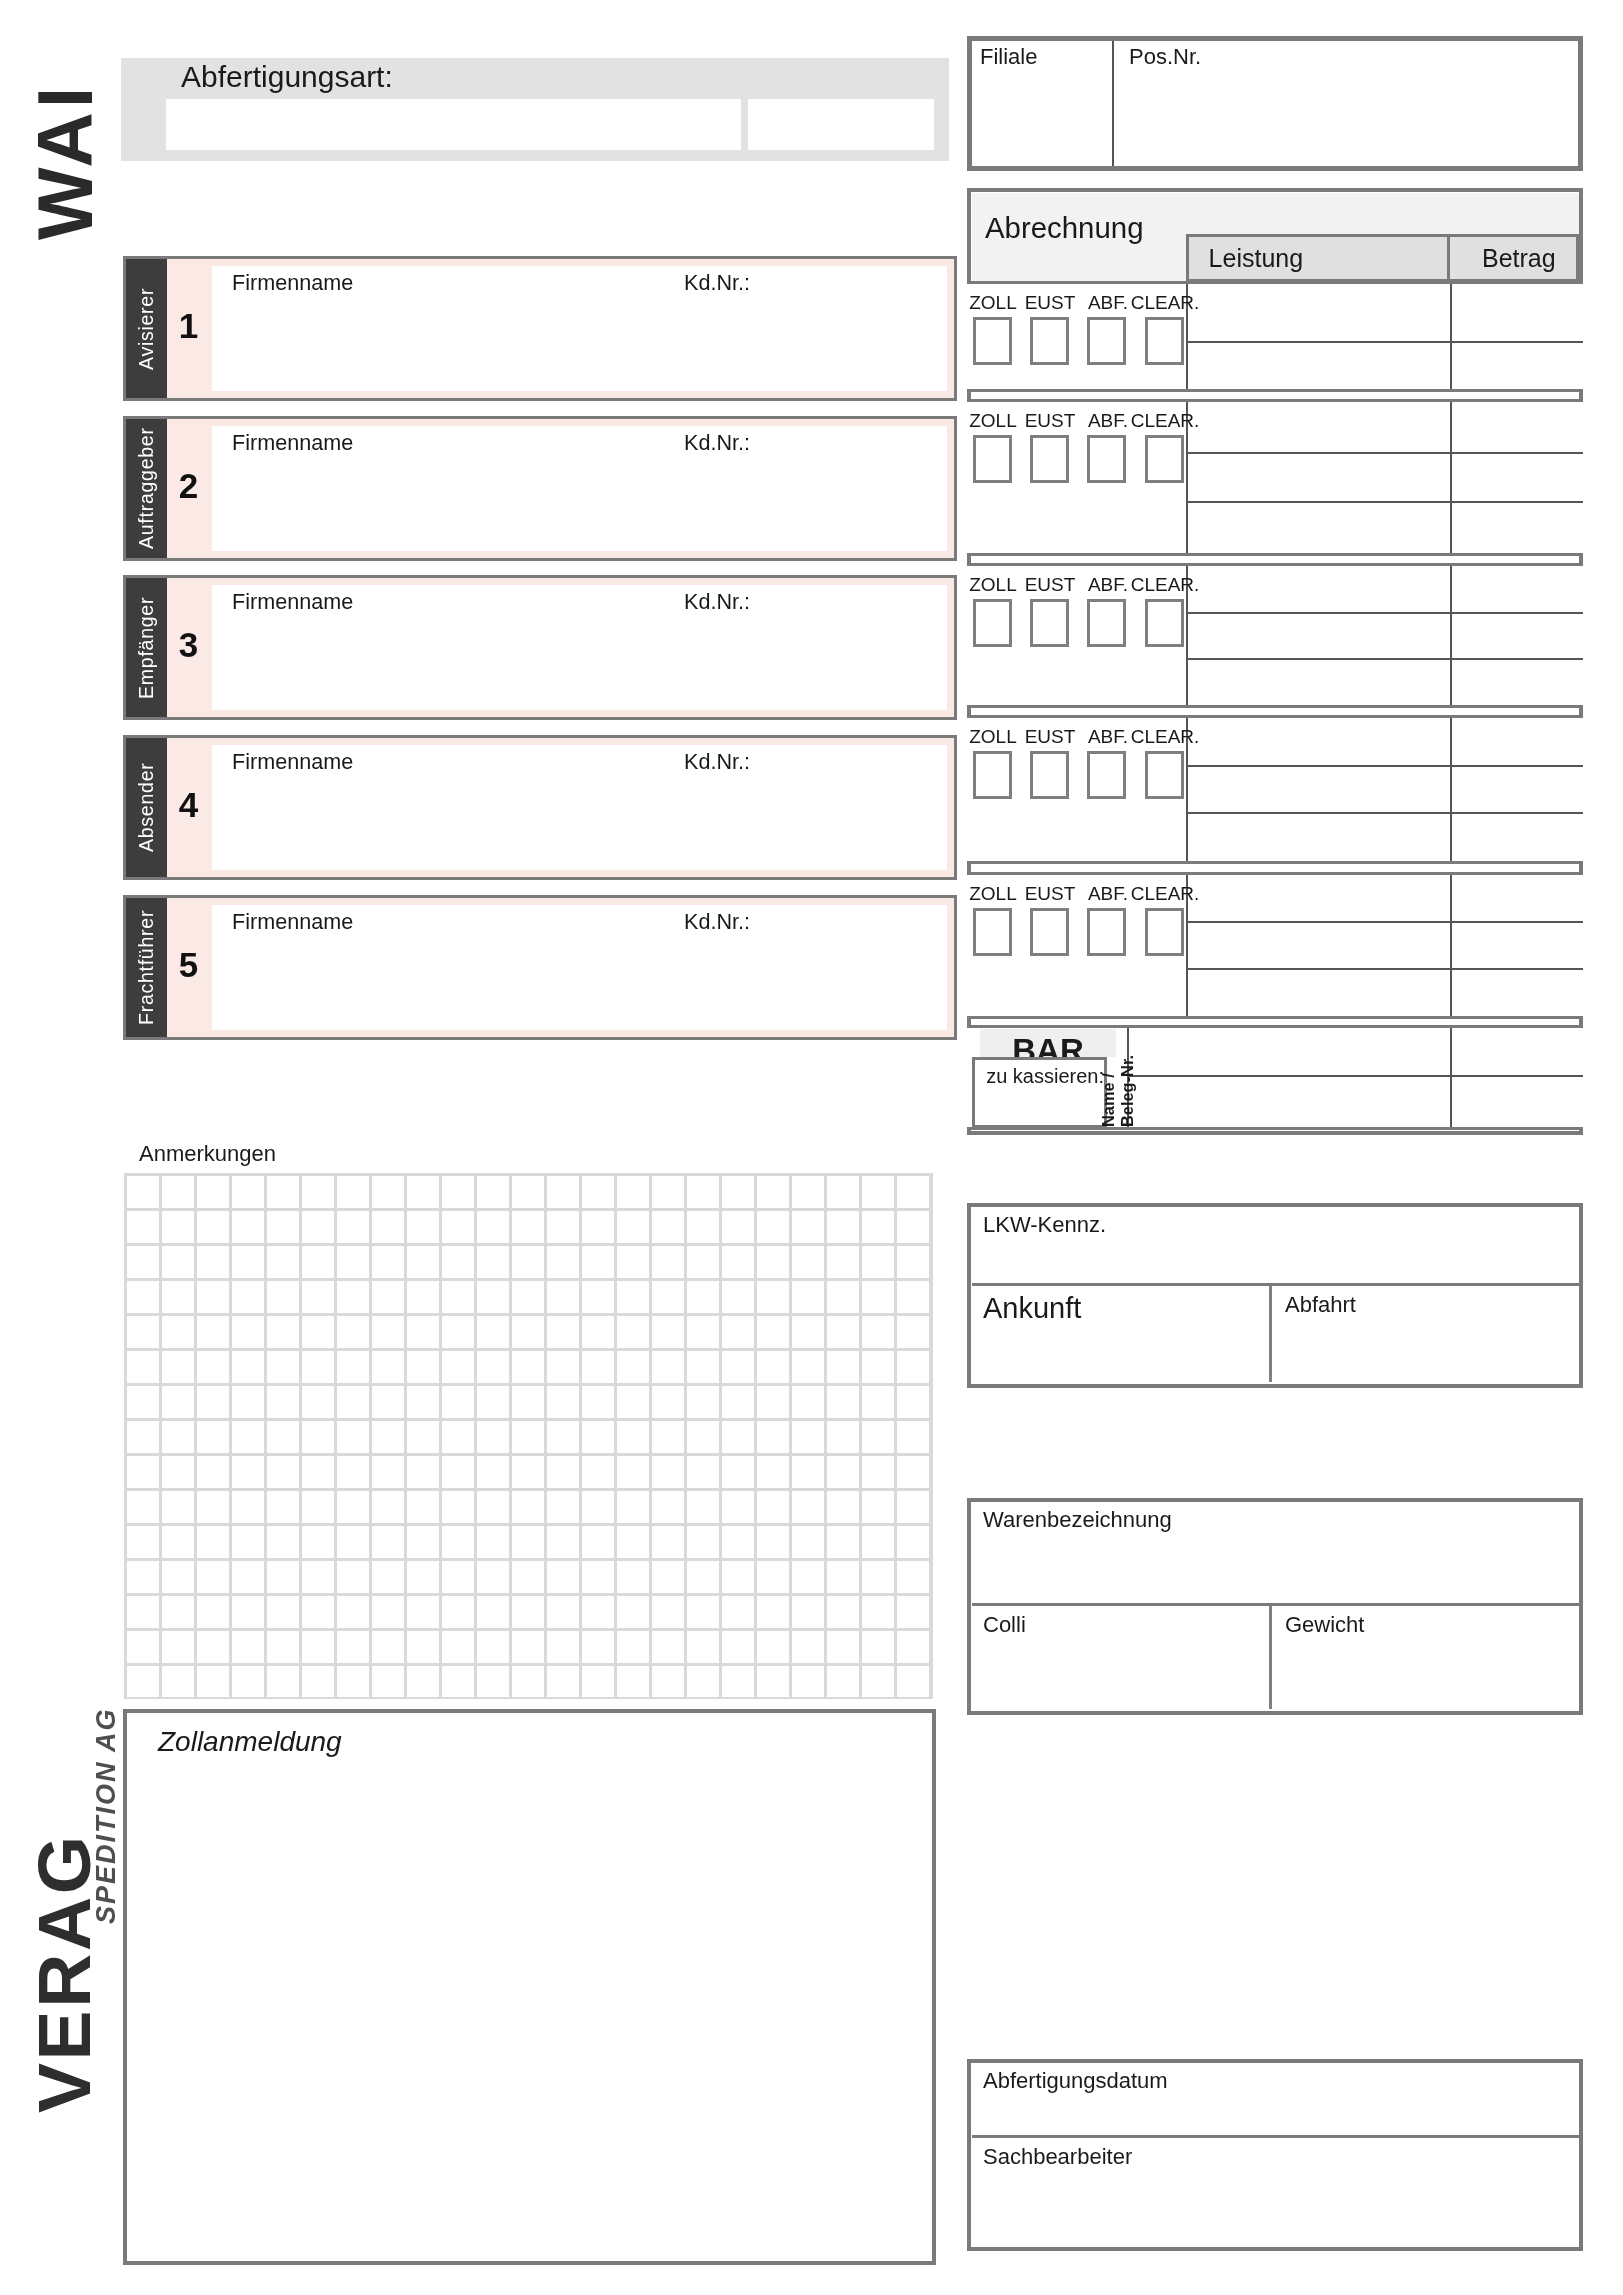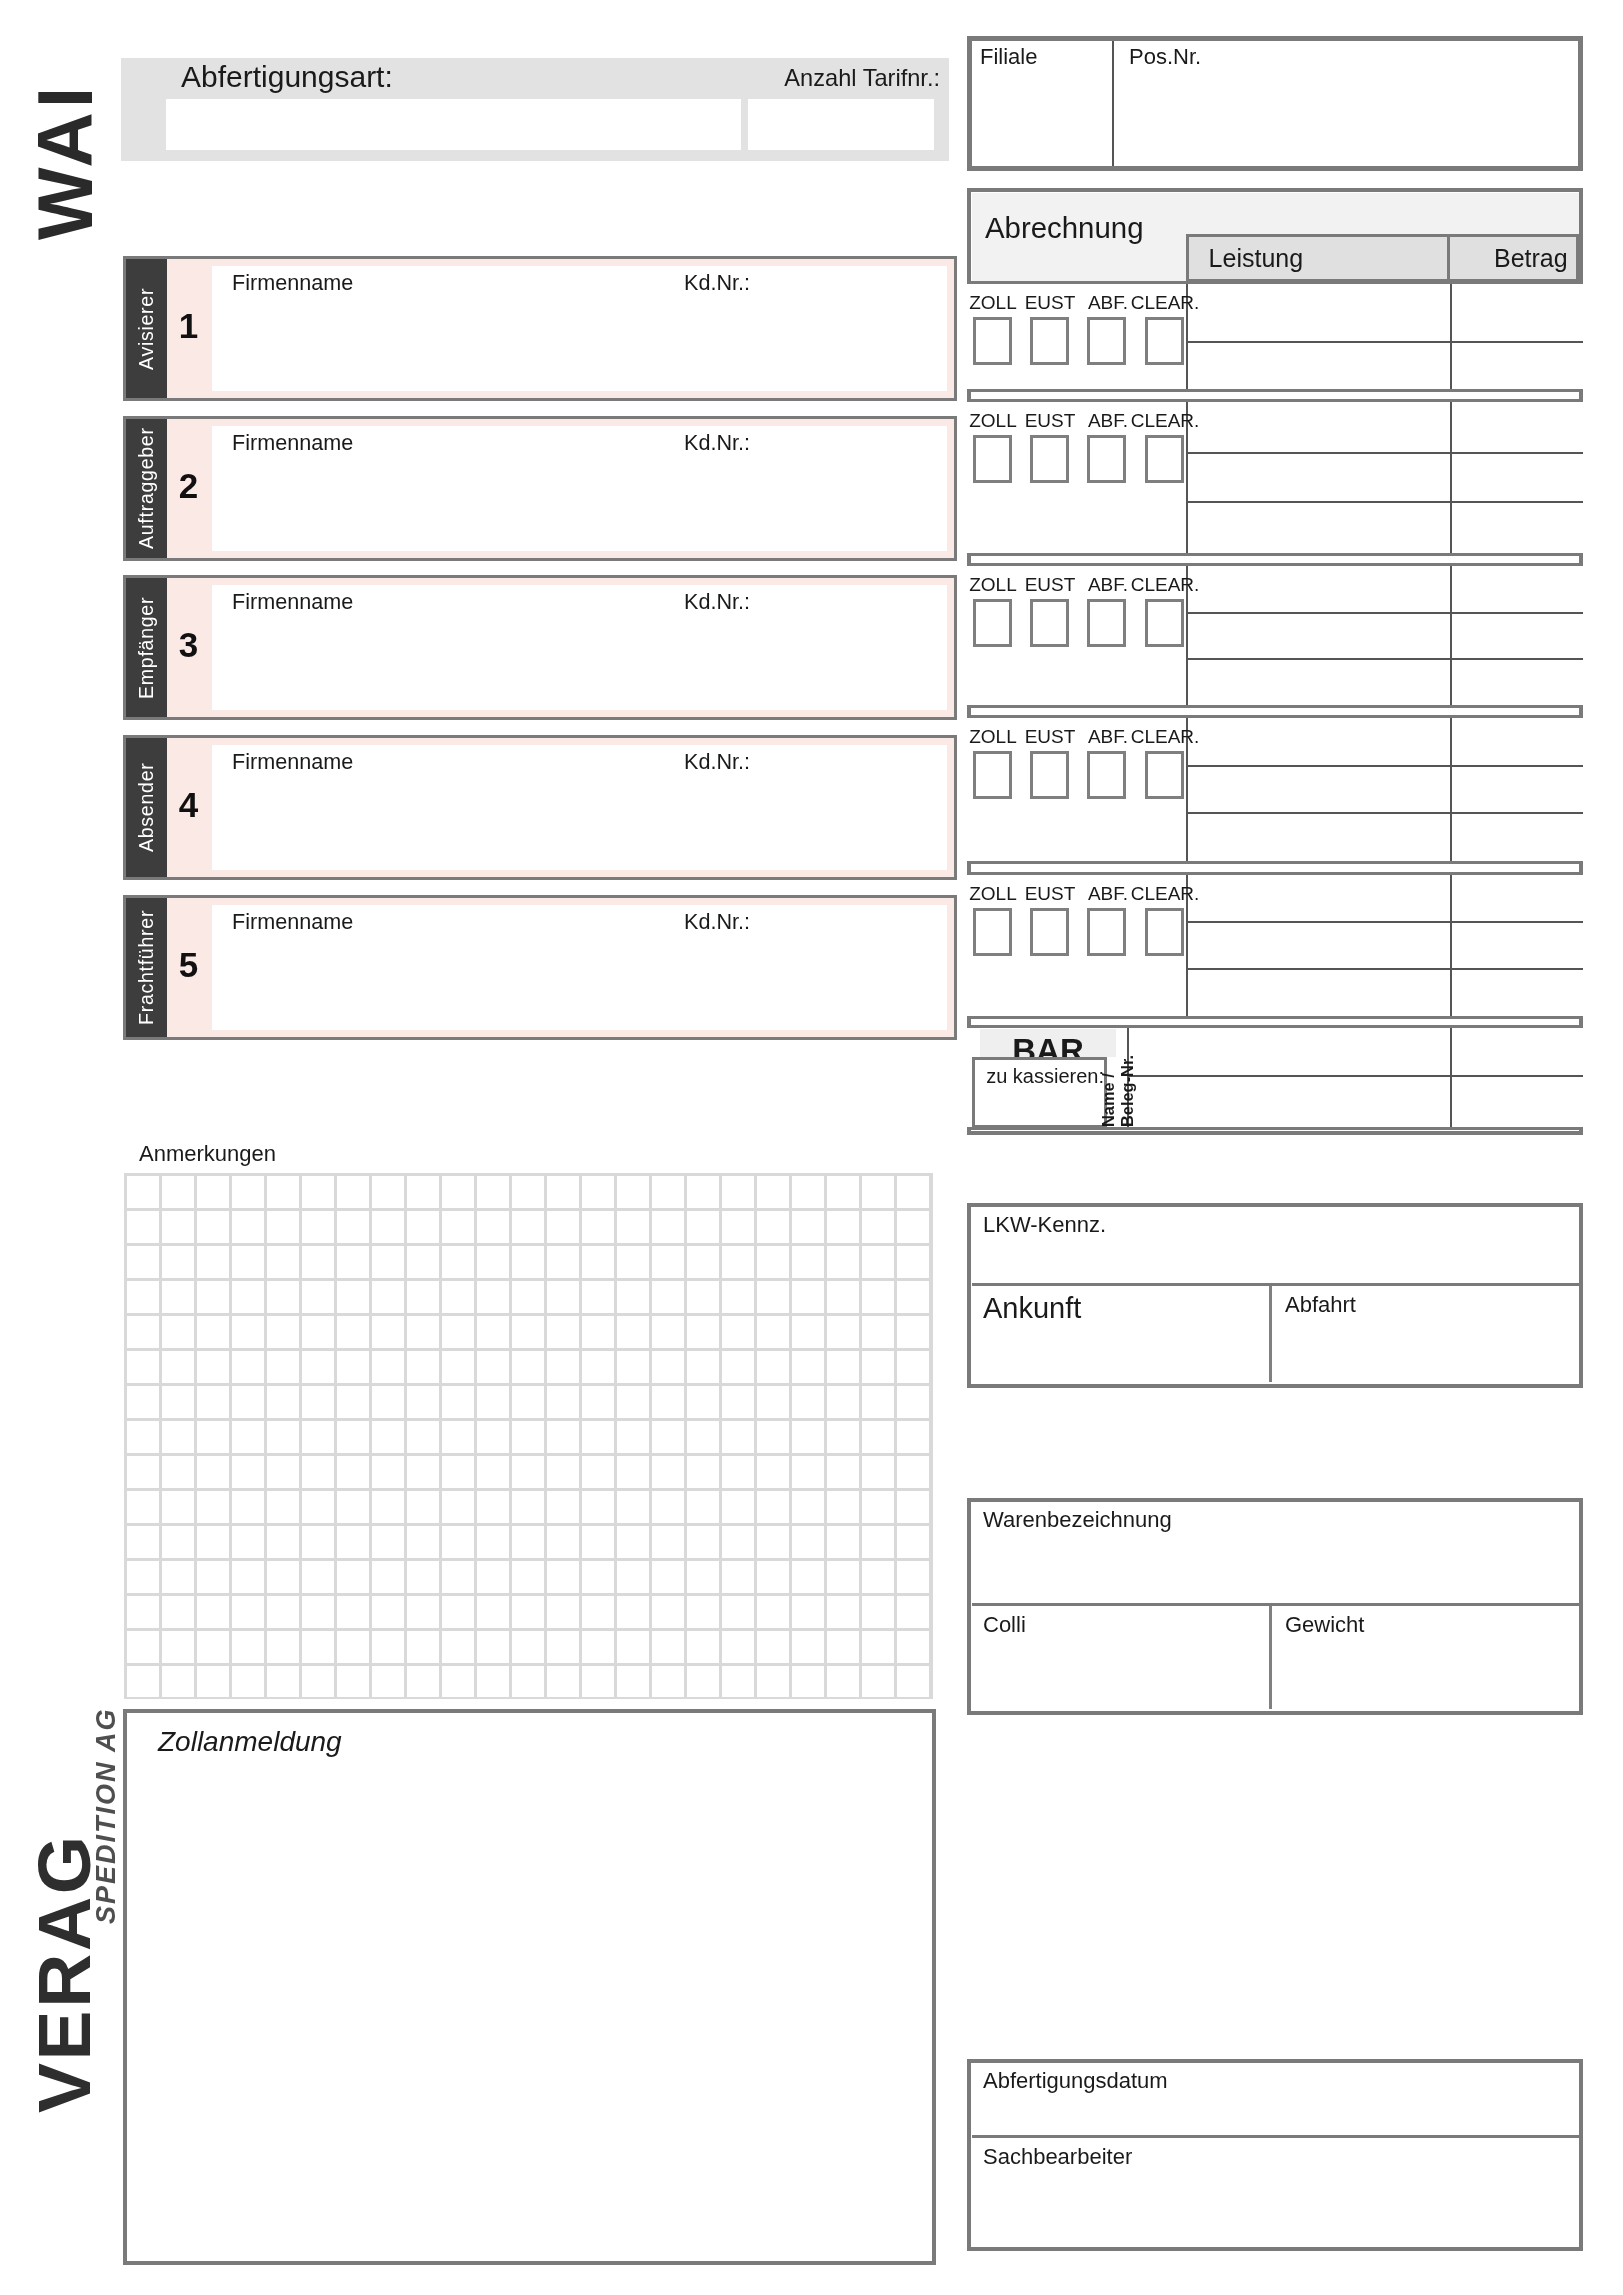--- a/index.html
+++ b/index.html
@@ -25,21 +25,21 @@
   .lbl-filiale{left:980px;top:44px;font-size:22px;}
   .lbl-posnr{left:1129px;top:44px;font-size:22px;}
   
   .abr-box{left:967px;top:188px;width:616px;height:947px;border:4.6px solid #7a7a7a;
            box-sizing:border-box;background:#fff;}
   .abr-head{left:972px;top:193px;width:607px;height:88px;background:#f2f2f2;}
   .lbl-abrechnung{left:985px;top:211px;font-size:29.4px;}
   .colhead{top:234px;height:48px;background:#e0e0e0;border:3.3px solid #7a7a7a;
            box-sizing:border-box;display:flex;align-items:center;}
   .colhead.leistung{left:1186px;width:264px;padding-left:19.6px;font-size:25px;}
-  .colhead.betrag{left:1447px;width:132px;padding-left:44px;font-size:25px;}
+  .colhead.betrag{left:1447px;width:132px;padding-left:32px;font-size:25px;}
   
   .sect{left:967px;width:616px;border-top:3.9px solid #7a7a7a;border-bottom:3.9px solid #7a7a7a;
         box-sizing:border-box;background:#fff;}
   .sect .vline{position:absolute;top:0;bottom:0;width:2px;background:#555;}
   .sect .hline{position:absolute;height:2px;background:#555;}
   .cb-label{position:absolute;font-size:19px;white-space:nowrap;transform:translateX(-50%);}
   .cb-box{position:absolute;width:33px;height:42px;border:3.9px solid #7f7f7f;background:#fff;}
   
   .prow{left:123px;width:834px;height:145px;border:3.9px solid #7a7a7a;background:#fbe9e6;
         box-sizing:border-box;}
@@ -94,21 +94,20 @@
 <body>
 
 <div id="page">
 
   <div class="abs vt wai">WAI</div>
   <div class="abs vt verag">VERAG</div>
   <div class="abs vt sped">SPEDITION AG</div>
 
   <div class="abs hdr-panel"></div>
   <div class="abs lbl-abfart">Abfertigungsart:</div>
-  <div class="abs lbl-anzahl">Anzahl Tarifnr.:</div>
   <div class="abs inp-abfart"></div>
   <div class="abs inp-anzahl"></div>
 
   <div class="abs filiale-box"></div>
   <div class="abs filiale-div"></div>
   <div class="abs lbl-filiale">Filiale</div>
   <div class="abs lbl-posnr">Pos.Nr.</div>
 
   <div class="abs abr-box"></div>
   <div class="abs abr-head"></div>

